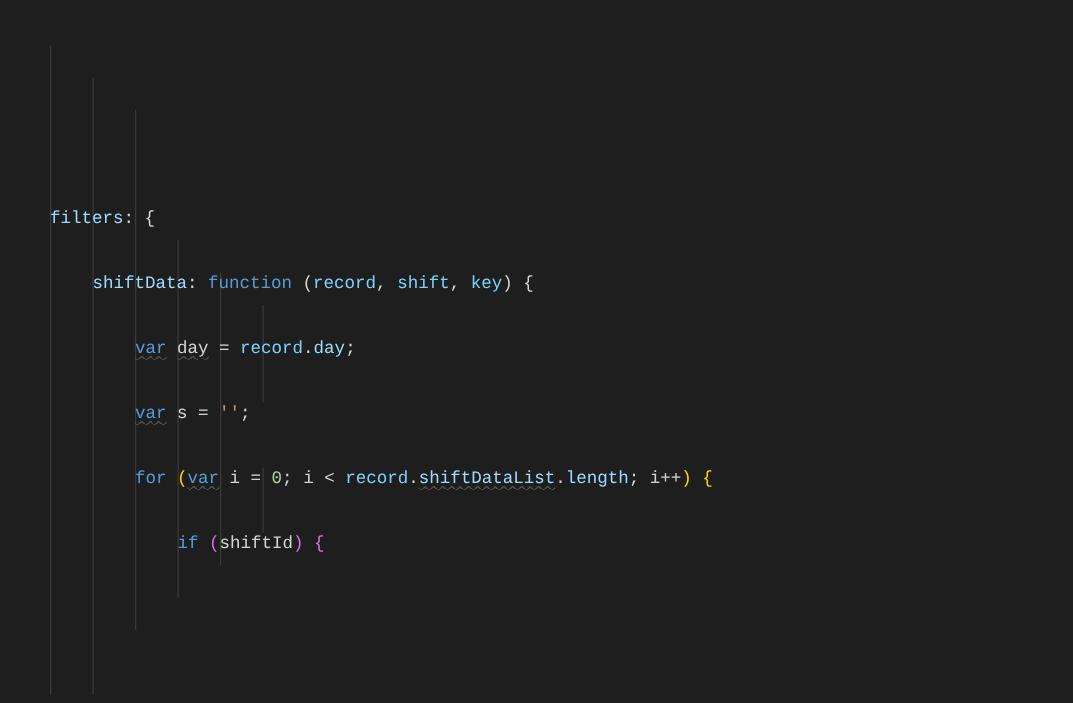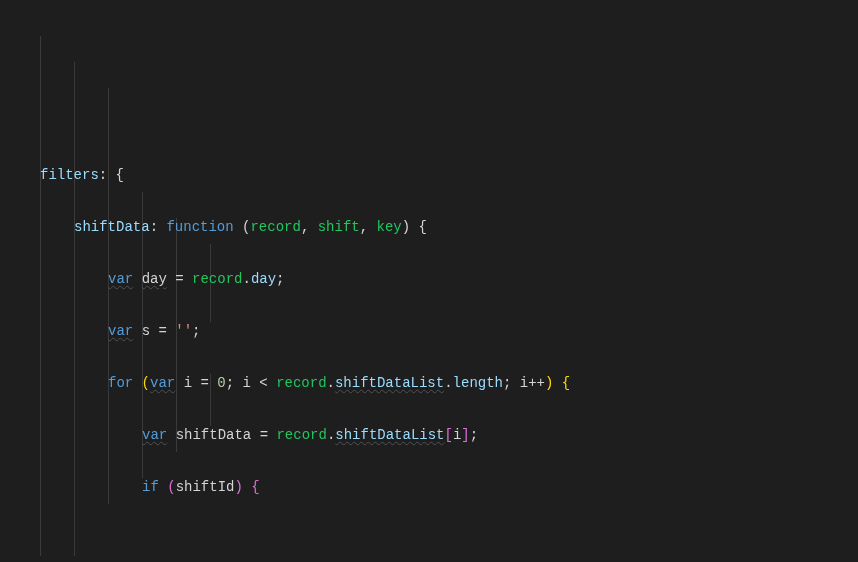--- a/index.html
+++ b/index.html
@@ -24,21 +24,21 @@
     padding-left: 0;
     height: 26px;
   }
   
   .k   { color: #569cd6; }   
   .kp  { color: #9cdcfe; }                        
   .num { color: #b5cea8; }
   .str { color: #ce9178; }
   .op  { color: #d4d4d4; }
   .id  { color: #d4d4d4; }
-  .prm { color: #22c55e; }
+  .prm { color: #7dd3fc; }
   .prop{ color: #9cdcfe; }
   .pun { color: #d4d4d4; }
   .br  { color: #ffd700; }  
   .br2 { color: #da70d6; }  
   .und { text-decoration: underline wavy #505050; text-decoration-thickness: 1px; text-underline-offset: 2px; }
   .padL { display:inline-block; }
   .code-content { position: relative; }
   .guides {
     position: absolute;
     top: 0;
@@ -63,21 +63,20 @@
   <div class="vg" style="left:176px; top:186px; height:234px;"></div>
   <div class="vg" style="left:210px; top:212px; height:78px;"></div>
   <div class="vg" style="left:210px; top:342px; height:52px;"></div>
 </div>
 
 <div class="line"><span class="padL" style="width:40px;"></span><span class="kp">filters</span><span class="pun">: {</span></div>
 <div class="line"><span class="padL" style="width:74px;"></span><span class="kp">shiftData</span><span class="pun">: </span><span class="k">function</span><span class="pun"> (</span><span class="prm">record</span><span class="pun">, </span><span class="prm">shift</span><span class="pun">, </span><span class="prm">key</span><span class="pun">) {</span></div>
 <div class="line"><span class="padL" style="width:108px;"></span><span class="k und">var</span><span> </span><span class="id und">day</span><span class="op"> = </span><span class="prm">record</span><span class="pun">.</span><span class="prop">day</span><span class="pun">;</span></div>
 <div class="line"><span class="padL" style="width:108px;"></span><span class="k und">var</span><span> </span><span class="id">s</span><span class="op"> = </span><span class="str">''</span><span class="pun">;</span></div>
 <div class="line"><span class="padL" style="width:108px;"></span><span class="k">for</span><span class="br"> (</span><span class="k und">var</span><span class="id"> i </span><span class="op">= </span><span class="num">0</span><span class="pun">; </span><span class="id">i </span><span class="op">&lt; </span><span class="prm">record</span><span class="pun">.</span><span class="prop und">shiftDataList</span><span class="pun">.</span><span class="prop">length</span><span class="pun">; </span><span class="id">i</span><span class="op">++</span><span class="br">) {</span></div>
-<div class="line"><span class="padL" style="width:142px;"></span><span class="k und">var</span><span> </span><span class="id">shiftData</span><span class="op"> = </span><span class="prm">record</span><span class="pun">.</span><span class="prop und">shiftDataList</span><span class="br2">[</span><span class="id">i</span><span class="br2">]</span><span class="pun">;</span></div>
 <div class="line"><span class="padL" style="width:142px;"></span><span class="k">if</span><span class="br2"> (</span><span class="id">shiftId</span><span class="br2">) {</span></div>
 
 
 
 
 
 
 
 
 

